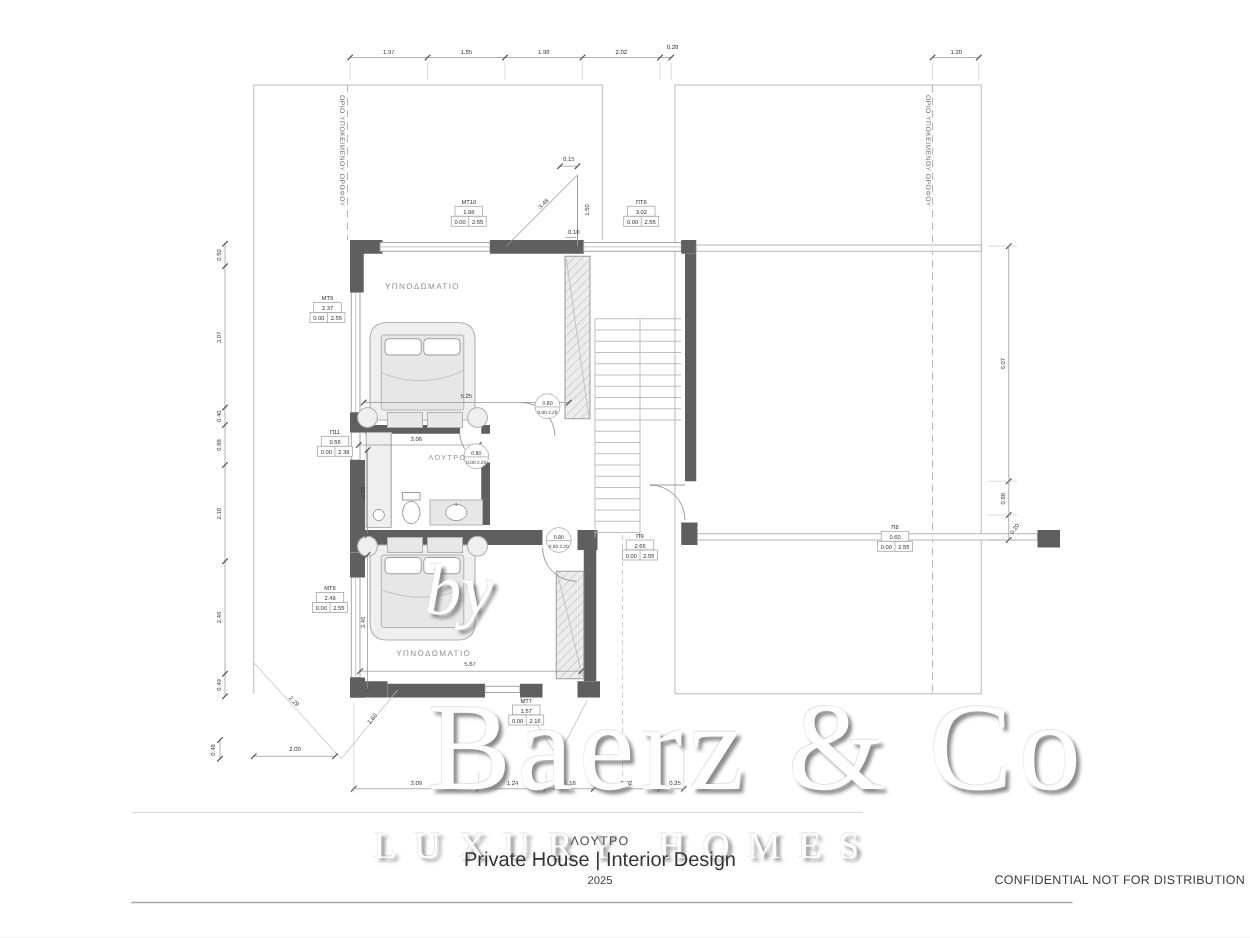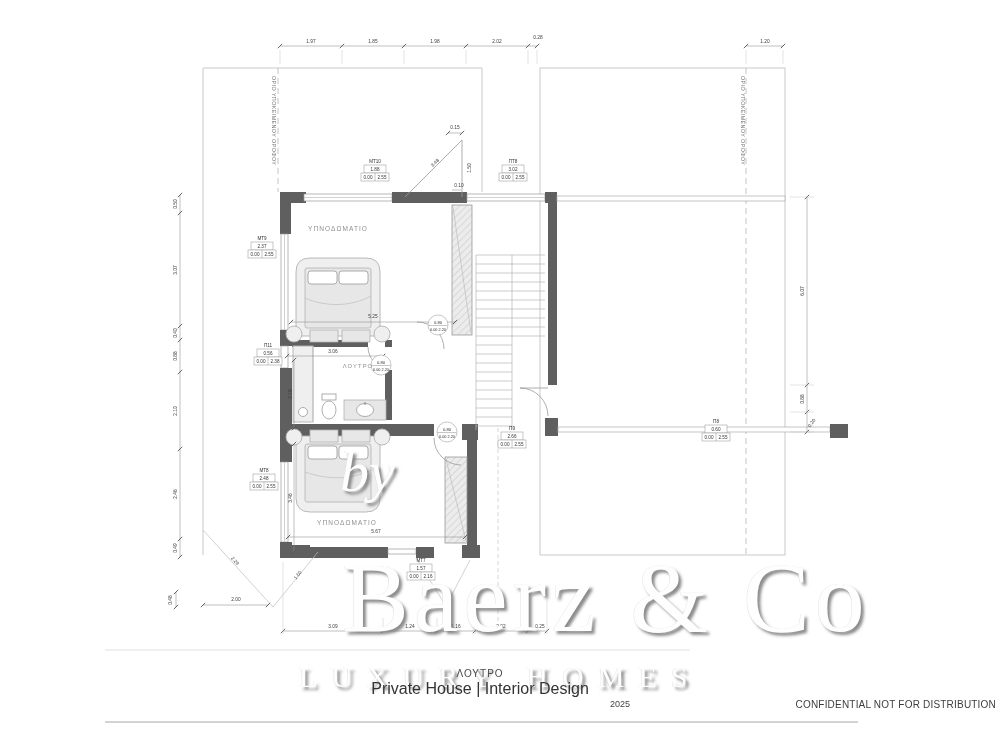--- a/index.html
+++ b/index.html
@@ -38,21 +38,21 @@
   .wm-by{position:absolute;left:340px;top:438px;font-size:58px;font-style:italic;}
   .wm-brand{position:absolute;left:300px;top:540px;width:612px;text-align:center;
             font-size:100px;letter-spacing:5px;white-space:nowrap;}
   .wm-tagline{position:absolute;left:200px;top:660px;width:600px;text-align:center;
               font-size:30px;letter-spacing:14px;white-space:nowrap;}
 
   
   .titleblock{position:absolute;left:330px;top:668px;width:300px;text-align:center;color:#333;}
   .tb-floor{font-size:10px;color:#4a4a4a;letter-spacing:1px;}
   .tb-project{font-size:16px;margin-top:1px;}
-  .tb-year{font-size:9px;margin-top:1px;color:#444;text-align:right;}
+  .tb-year{font-size:9px;margin-top:1px;color:#444;}
   .confidential{position:absolute;right:4px;top:699px;font-size:10px;color:#3c3c3c;letter-spacing:.2px;text-align:center;}
 </style>
 </head>
 <body>
 
 <div class="sheet">
 <svg width="1000" height="750" viewBox="0 0 1000 750">
   <defs>
     <pattern id="h" width="5" height="5" patternUnits="userSpaceOnUse" patternTransform="rotate(45)">
       <rect width="5" height="5" fill="#ececec"></rect>

